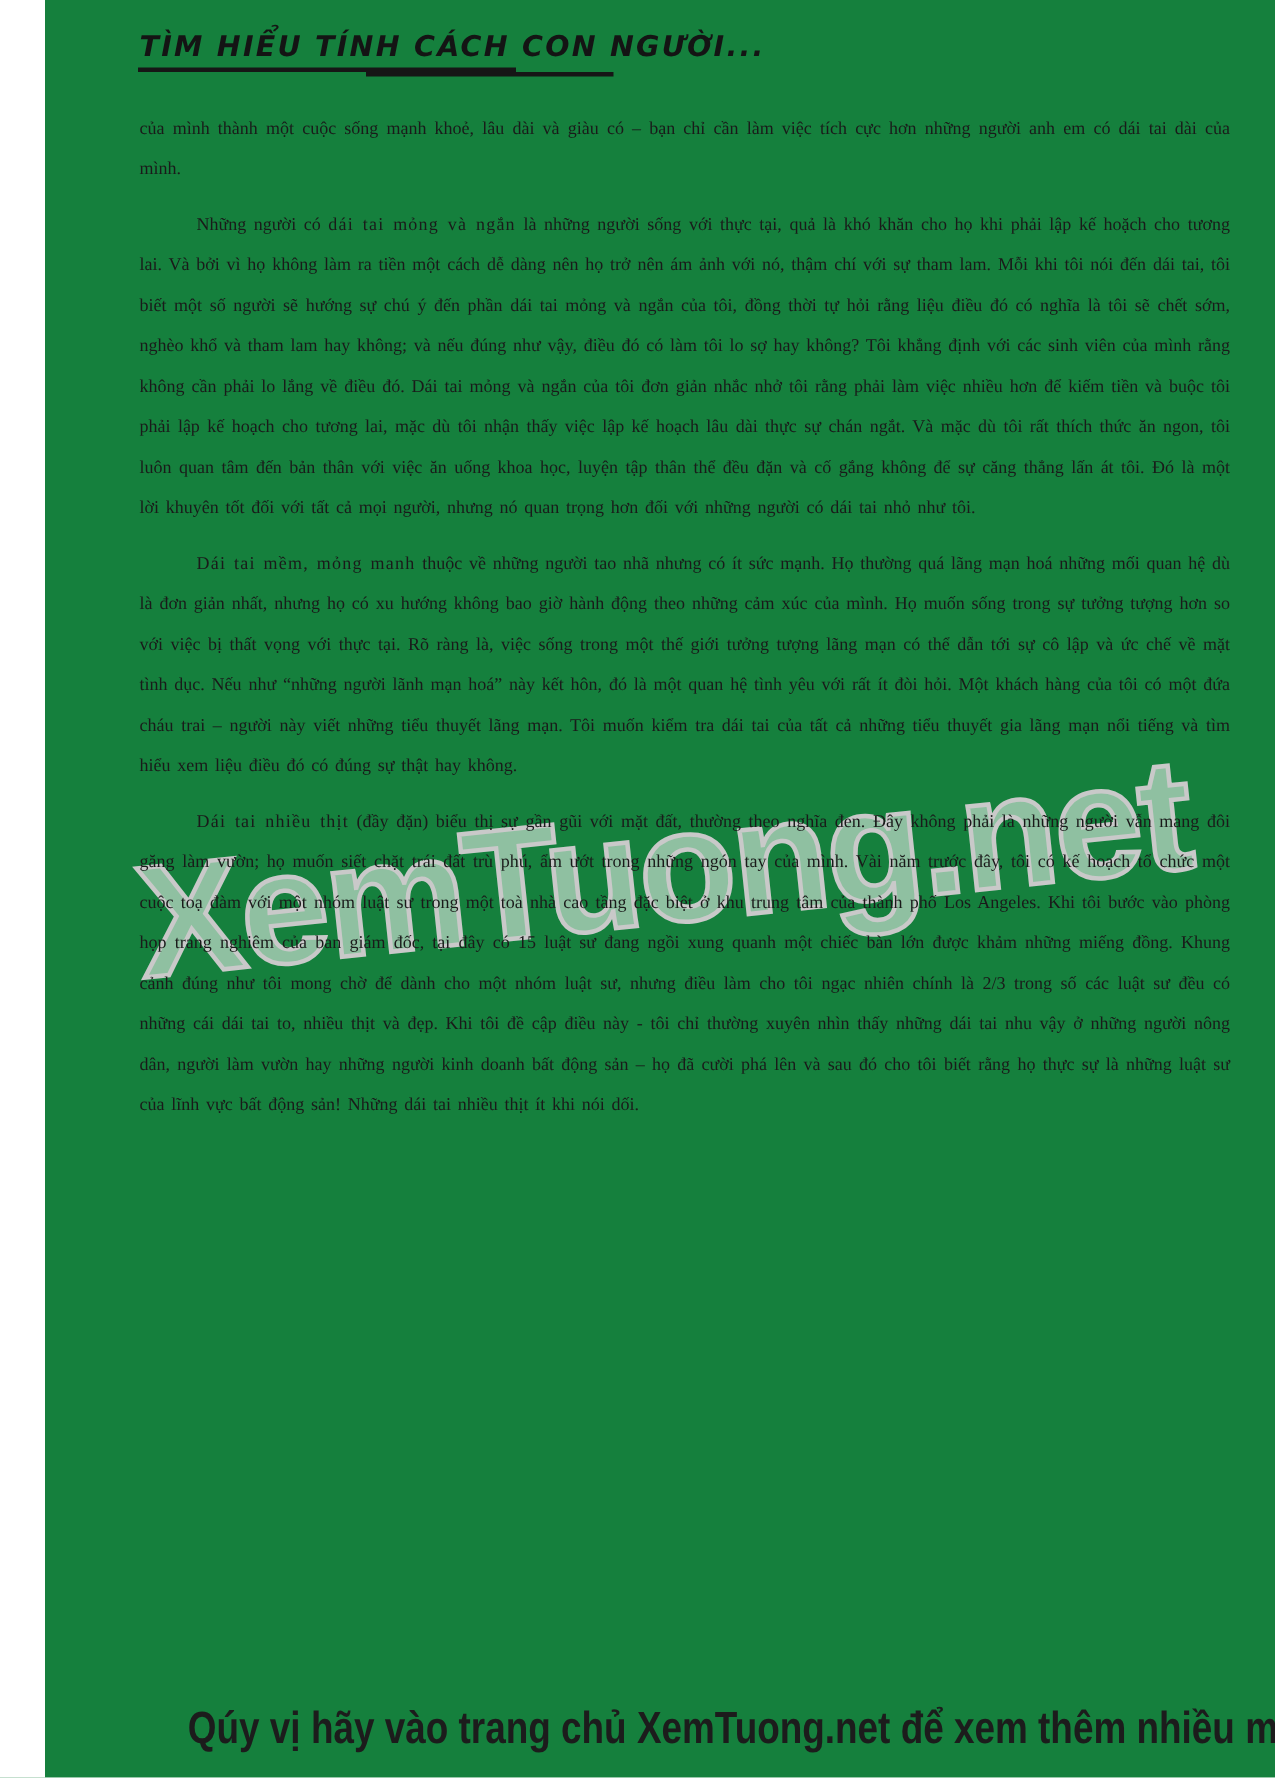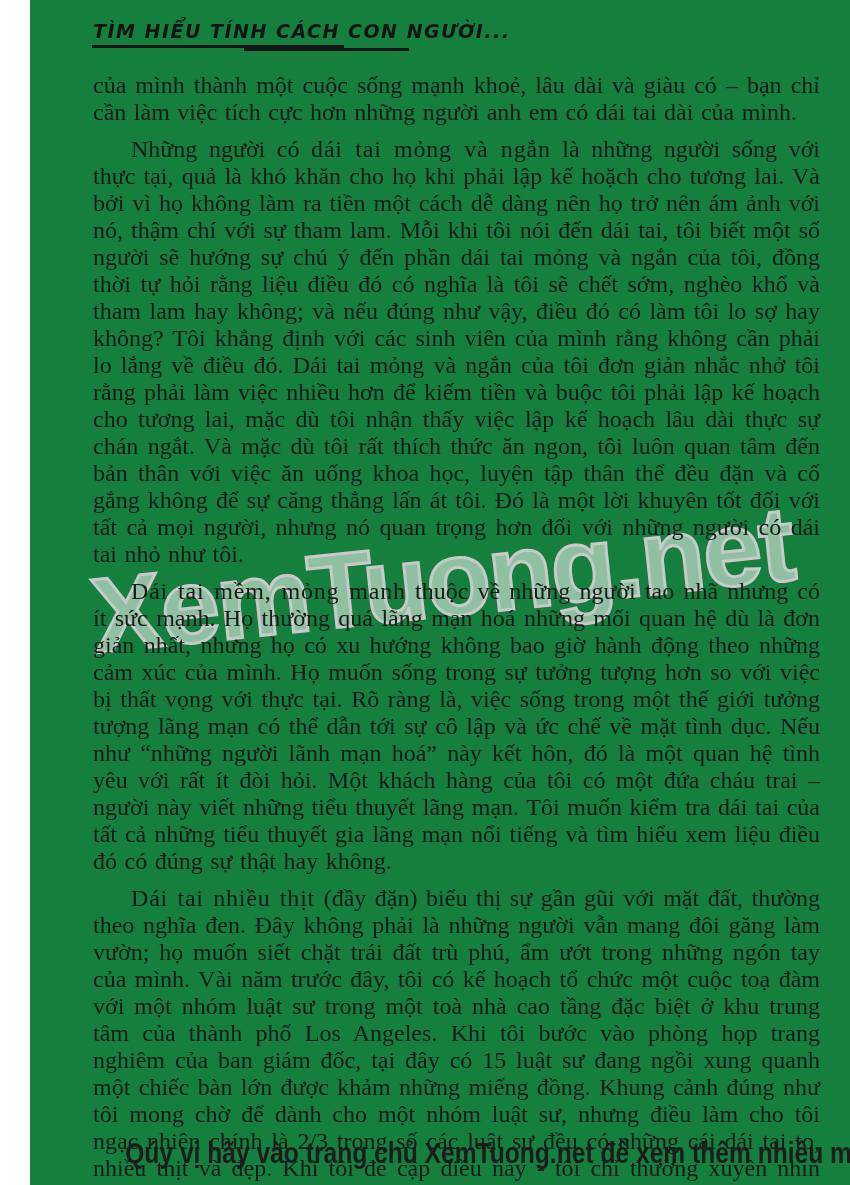--- a/index.html
+++ b/index.html
@@ -50,21 +50,21 @@
   
   .body-text {
     position: absolute;
     z-index: 2;
     left: 63px;
     right: 60px;
     top: 72px;
   }
   .p {
     margin: 0 0 10px 0;
-    font-size: 24px;
+    font-size: 12px;
     line-height: 27px;
     text-align: justify;
     text-indent: 38px;
     word-spacing: 1.5px;
   }
   .p.no-indent { text-indent: 0; }
   .bold-term { font-weight: normal; letter-spacing: 0.8px; }
   
   .footer {
     position: absolute;

